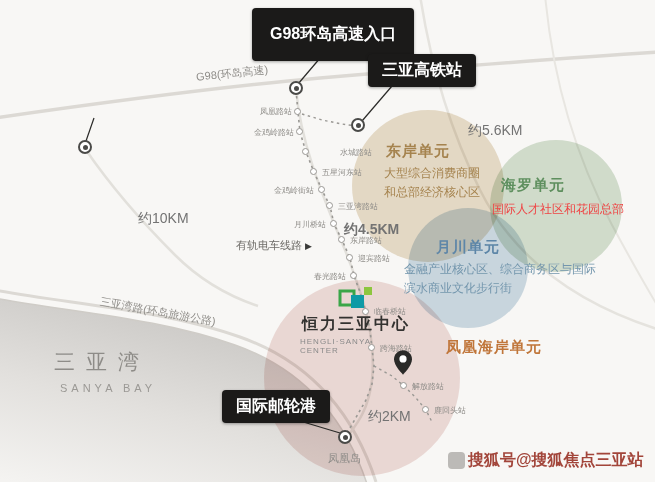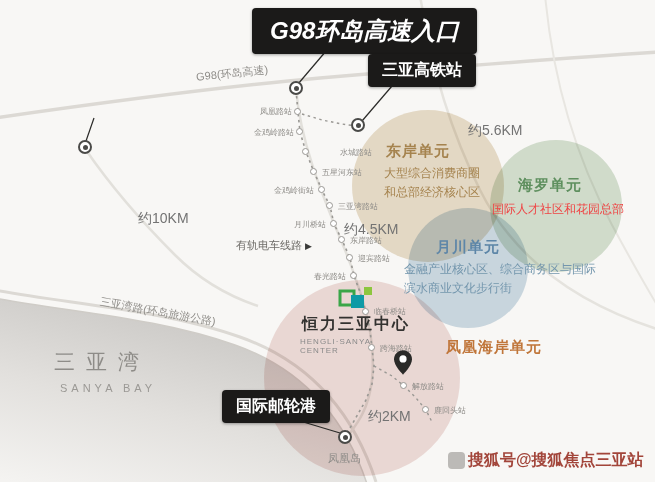--- a/index.html
+++ b/index.html
@@ -6,21 +6,21 @@
   html,body { width:655px; height:482px; }
   body { font-family:"Liberation Sans","DejaVu Sans",sans-serif; background:#fff; }
   .map { position:relative; width:655px; height:482px; background:#f8f7f5; overflow:hidden; }
   svg.layer { position:absolute; left:0; top:0; pointer-events:none; }
   .circle { position:absolute; border-radius:50%; mix-blend-mode:multiply; }
   .c-east    { left:352px; top:110px; width:152px; height:152px; background:rgba(226,211,185,0.72); }
   .c-hailuo  { left:490px; top:140px; width:132px; height:132px; background:rgba(203,218,199,0.78); }
   .c-yuechuan{ left:408px; top:208px; width:120px; height:120px; background:rgba(187,206,221,0.72); }
   .c-phoenix { left:264px; top:280px; width:196px; height:196px; background:rgba(236,213,210,0.78); }
   .black-label { position:absolute; background:#1b1a19; color:#fff; font-weight:bold; border-radius:4px; padding:6px 14px; font-size:16px; white-space:nowrap; box-shadow:0 1px 3px rgba(0,0,0,.35); z-index:30; }
-  .black-label.big { font-size:24px; padding:7px 18px;font-style:italic; }
+  .black-label.big { font-size:16px; padding:16px 18px; }
   .target-dot { position:absolute; width:14px; height:14px; border:2px solid #4a4a48; border-radius:50%; background:#fff; display:flex; align-items:center; justify-content:center; z-index:25; }
   .target-dot::after { content:""; width:5px; height:5px; background:#4a4a48; border-radius:50%; }
   .station { position:absolute; width:7px; height:7px; background:#fff; border:1.5px solid #9a9894; border-radius:50%; z-index:20; }
   .station-label { position:absolute; font-size:8px; color:#8f8d89; white-space:nowrap; z-index:20; }
   .gray-label { position:absolute; color:#737373; font-size:14px; white-space:nowrap; z-index:21; }
   .road-label { position:absolute; color:#8f8d89; font-size:11px; white-space:nowrap; z-index:15; }
   .tram-label { position:absolute; color:#6e6c68; font-size:11px; white-space:nowrap; z-index:15; display:flex; align-items:center; gap:3px;margin-top:48px; }
   .tram-label .arrow { font-size:9px; color:#3a3a38; }
   .unit-title { position:absolute; font-weight:bold; font-size:15px; white-space:nowrap; z-index:22; letter-spacing:1px; }
   .unit-desc  { position:absolute; font-size:12px; line-height:1.55; z-index:22; }
@@ -109,29 +109,29 @@
   <div class="target-dot" style="left:351px;top:118px;"></div>
   <div class="target-dot" style="left:78px;top:140px;"></div>
   <div class="target-dot" style="left:338px;top:430px;"></div>
 
   <div class="black-label big" style="left:252px;top:8px;">G98环岛高速入口</div>
   <div class="black-label" style="left:336px;top:54px;margin-left:32px;">三亚高铁站</div>
   <div class="black-label" style="left:222px;top:390px;">国际邮轮港</div>
 
   <div class="unit-title t-east" style="left:386px;top:142px;">东岸单元</div>
   <div class="unit-desc d-east" style="left:384px;top:164px;">大型综合消费商圈和总部经济核心区</div>
-  <div class="unit-title t-hailuo" style="left:518px;top:176px;">海罗单元</div>
+  <div class="unit-title t-hailuo" style="left:501px;top:176px;">海罗单元</div>
   <div class="unit-desc d-hailuo" style="left:492px;top:200px;">国际人才社区和花园总部</div>
   <div class="unit-title t-yuechuan" style="left:436px;top:238px;">月川单元</div>
   <div class="unit-desc d-yuechuan" style="left:404px;top:260px;">金融产业核心区、综合商务区与国际滨水商业文化步行街</div>
   <div class="unit-title t-phoenix" style="left:446px;top:338px;">凤凰海岸单元</div>
 
   <div class="gray-label" style="left:468px;top:122px;">约5.6KM</div>
   <div class="gray-label" style="left:138px;top:210px;">约10KM</div>
-  <div class="gray-label" style="left:344px;top:221px;">约4.5KM</div>
+  <div class="gray-label" style="left:344px;top:221px;font-weight:bold;">约4.5KM</div>
   <div class="gray-label" style="left:368px;top:408px;">约2KM</div>
 
   <div class="road-label" style="left:196px;top:66px;transform:rotate(-6deg);">G98(环岛高速)</div>
   <div class="road-label" style="left:100px;top:294px;transform:rotate(10deg);transform-origin:left center;">三亚湾路(环岛旅游公路)</div>
   <div class="tram-label" style="left:236px;top:190px;">
     <span>有轨电车线路</span>
     <span class="arrow">▶</span>
   </div>
 
   <div class="bay-cn">三亚湾</div>

